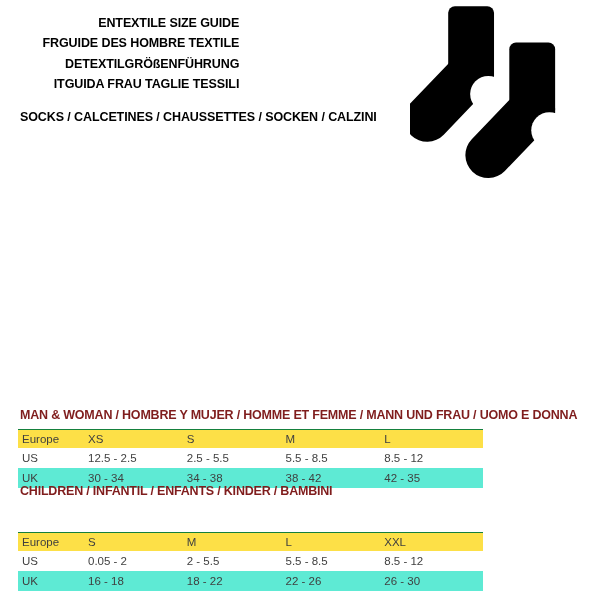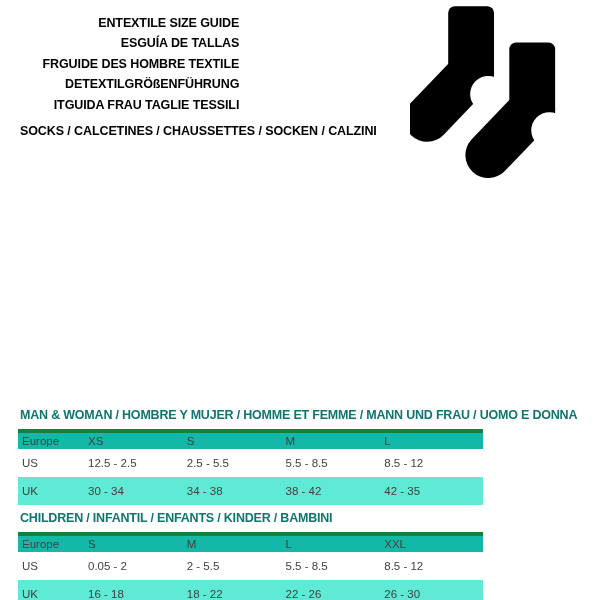--- a/index.html
+++ b/index.html
@@ -4,51 +4,48 @@
 <style>
   * { margin:0; padding:0; box-sizing:border-box; }
   html,body { width:600px; height:600px; background:#ffffff; overflow:hidden; }
   body { font-family:"Liberation Sans", sans-serif; position:relative; color:#000; }
 
   
   .lang-table { position:absolute; left:20px; top:13px; }
   .lang-row { line-height:20.4px; font-size:12.5px; font-weight:bold; letter-spacing:-0.1px; white-space:nowrap;text-align:right; }
   .lang-code { display:inline-block; width:39px; }
 
-  .category-line { position:absolute; left:20px; top:124px; font-size:12.5px; font-weight:bold; letter-spacing:-0.1px; white-space:nowrap; }
+  .category-line { position:absolute; left:20px; top:110px; font-size:12.5px; font-weight:bold; letter-spacing:-0.1px; white-space:nowrap; }
 
   
   .socks-icon { position:absolute; left:410px; top:6px; width:148px; height:177px; }
 
   
-  .section-title { position:absolute; left:20px; font-size:12.5px; font-weight:bold; letter-spacing:-0.2px; white-space:nowrap; color:#0f766e; }
+  .section-title { position:absolute; left:20px; font-size:12.5px; font-weight:bold; letter-spacing:-0.2px; white-space:nowrap; color:#7f1d1d; }
   .title-1 { top:408px; }
-  .title-2 { top:511px; }
+  .title-2 { top:484px; }
 
   .size-table { position:absolute; left:18px; width:465px; border-collapse:collapse; table-layout:fixed; font-size:11.5px; color:#3f3f3f; }
   .table-1 { top:429px; }
   .table-2 { top:532px; }
 
   .size-table col.label-col { width:70px; }
   .size-table th, .size-table td { text-align:left; font-weight:normal; padding:0; vertical-align:middle; }
   .size-table th:first-child, .size-table td:first-child { text-align:left; padding-left:4px; }
-  .size-table thead tr { background:#14b8a6; border-top:4px solid #15803d; height:18px; }
-  .size-table tbody tr { height:28px; }
+  .size-table thead tr { background:#fde047; border-top:1px solid #15803d; height:18px; }
+  .size-table tbody tr { height:20px; }
   .size-table tbody tr.row-even { background:#ffffff; }
   .size-table tbody tr.row-odd  { background:#5eead4; }
 </style>
 </head>
 <body>
 
 <div class="lang-table">
   <div class="lang-row">
     <span class="lang-code">EN</span><span>TEXTILE SIZE GUIDE</span>
-  </div>
-  <div class="lang-row">
-    <span class="lang-code">ES</span><span>GUÍA DE TALLAS</span>
   </div>
   <div class="lang-row">
     <span class="lang-code">FR</span><span>GUIDE DES HOMBRE TEXTILE</span>
   </div>
   <div class="lang-row">
     <span class="lang-code">DE</span><span>TEXTILGRÖßENFÜHRUNG</span>
   </div>
   <div class="lang-row">
     <span class="lang-code">IT</span><span>GUIDA FRAU TAGLIE TESSILI</span>
   </div>

